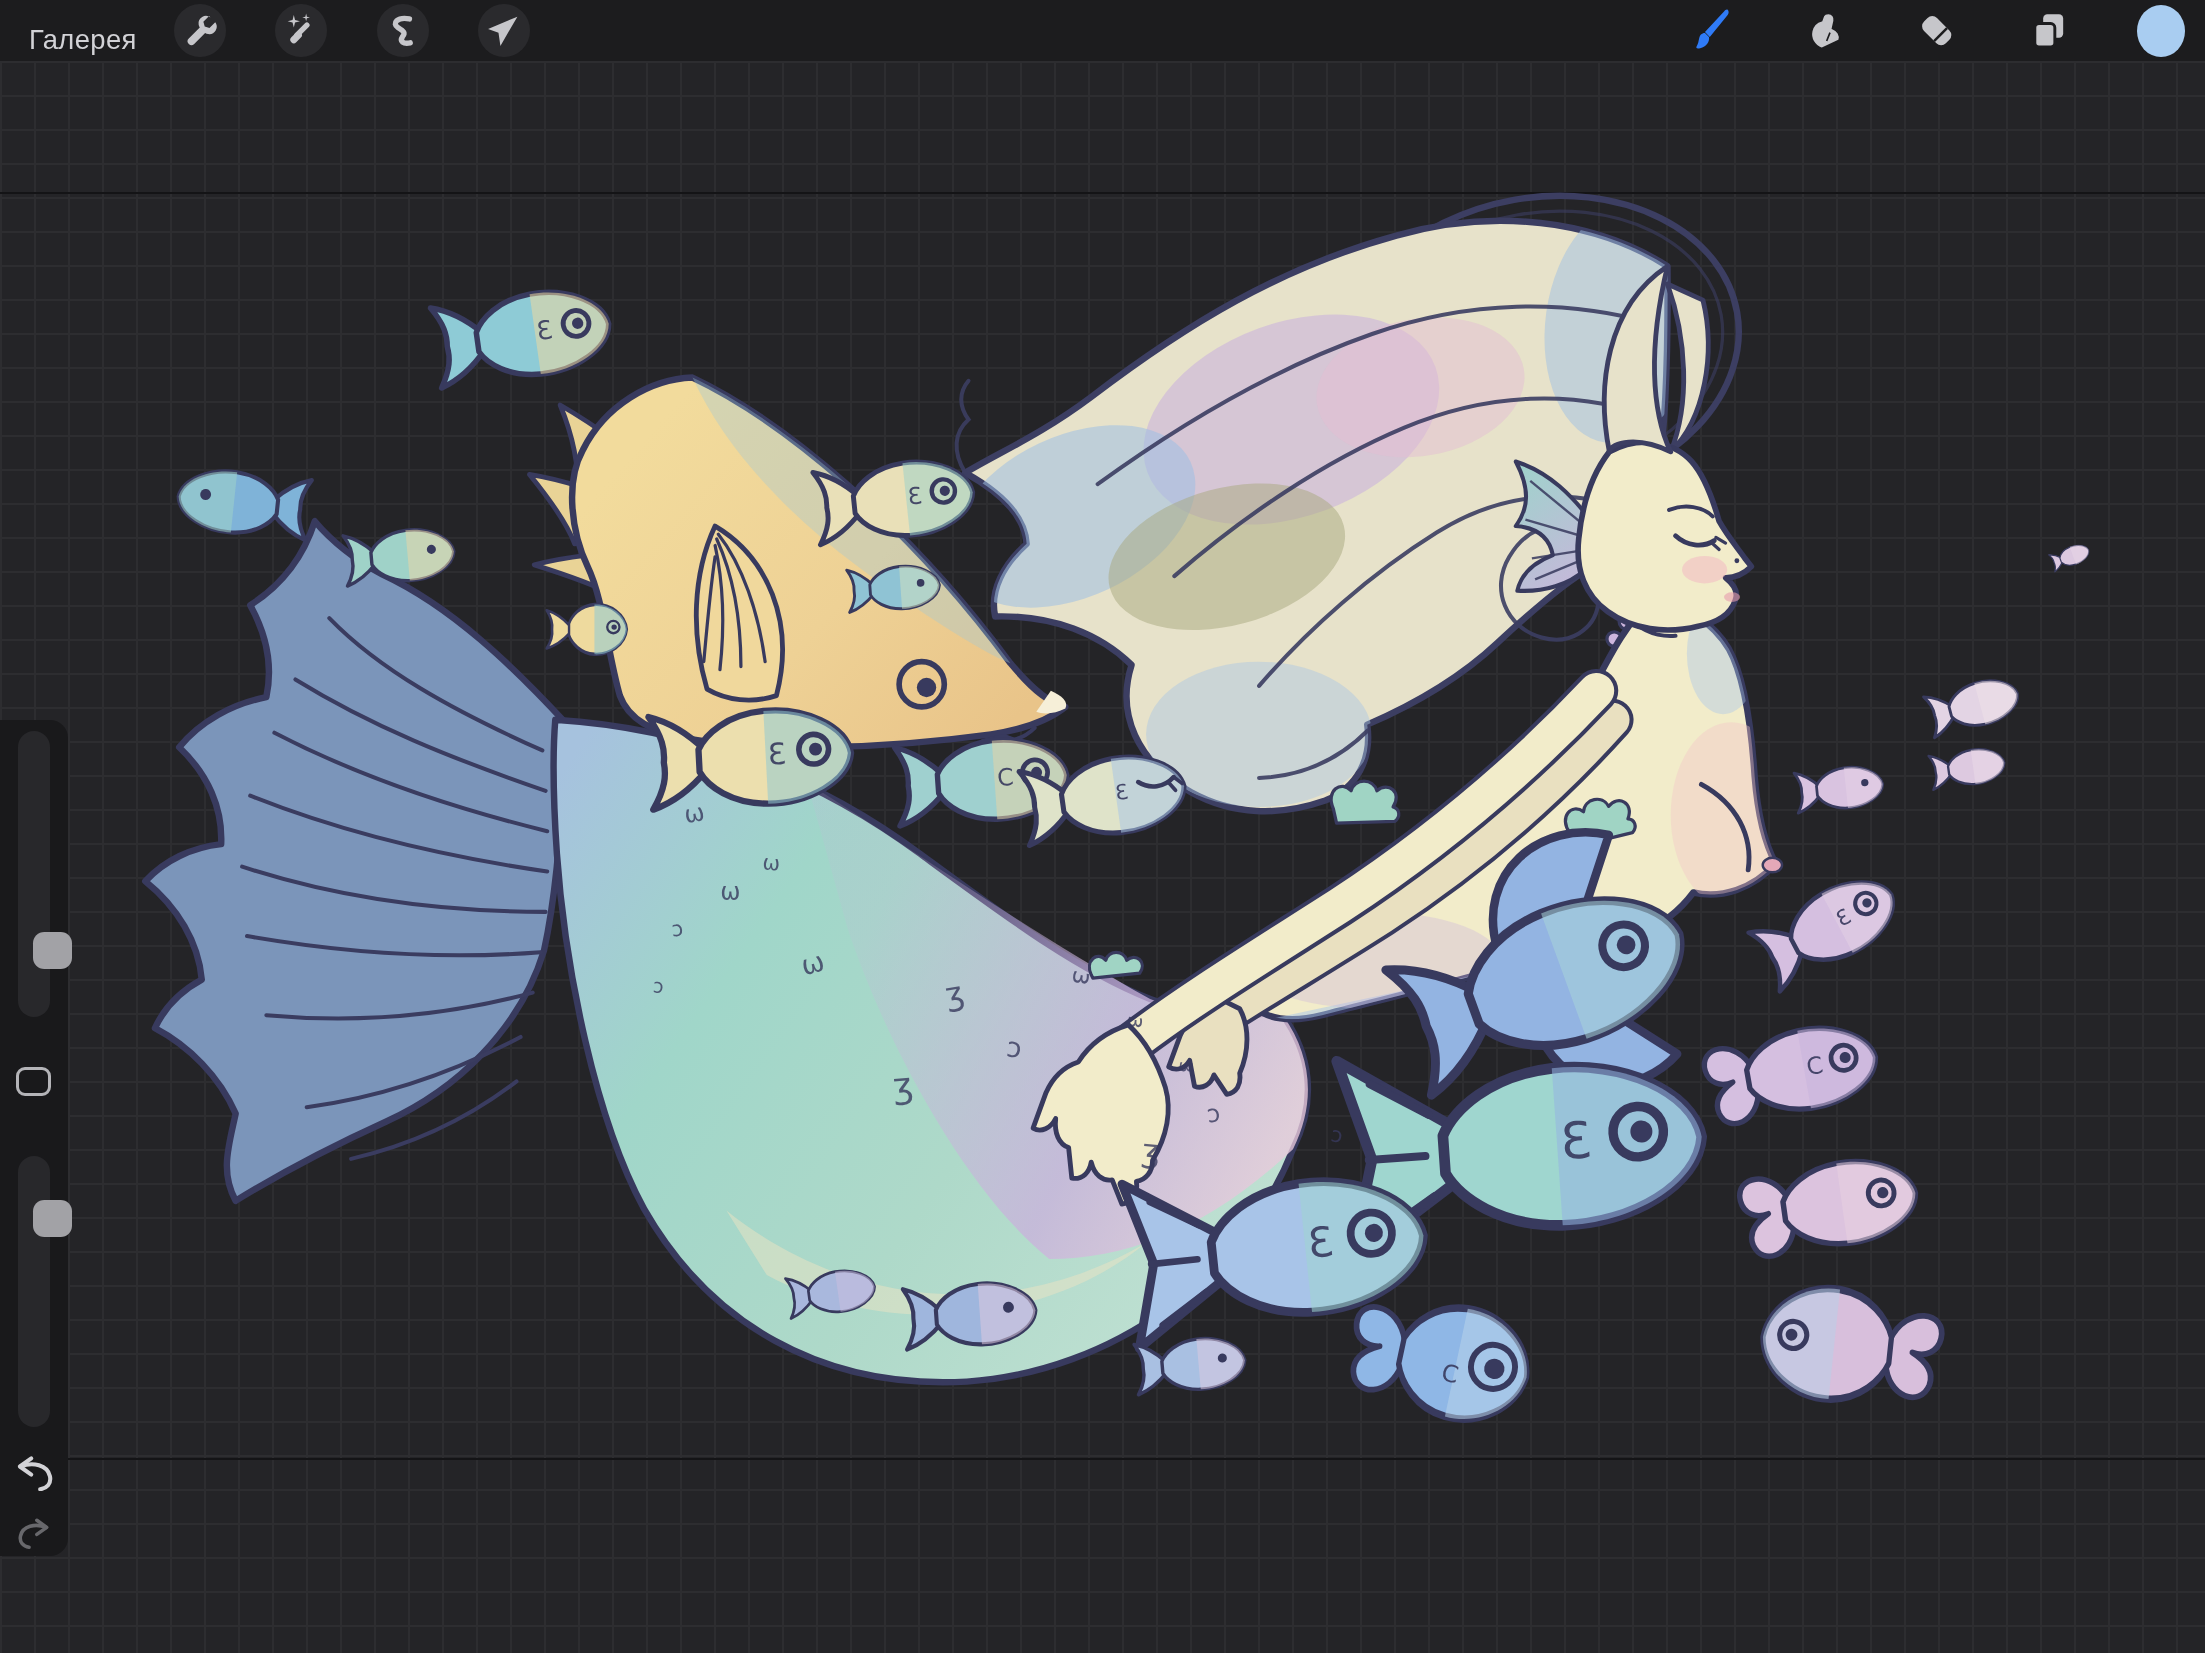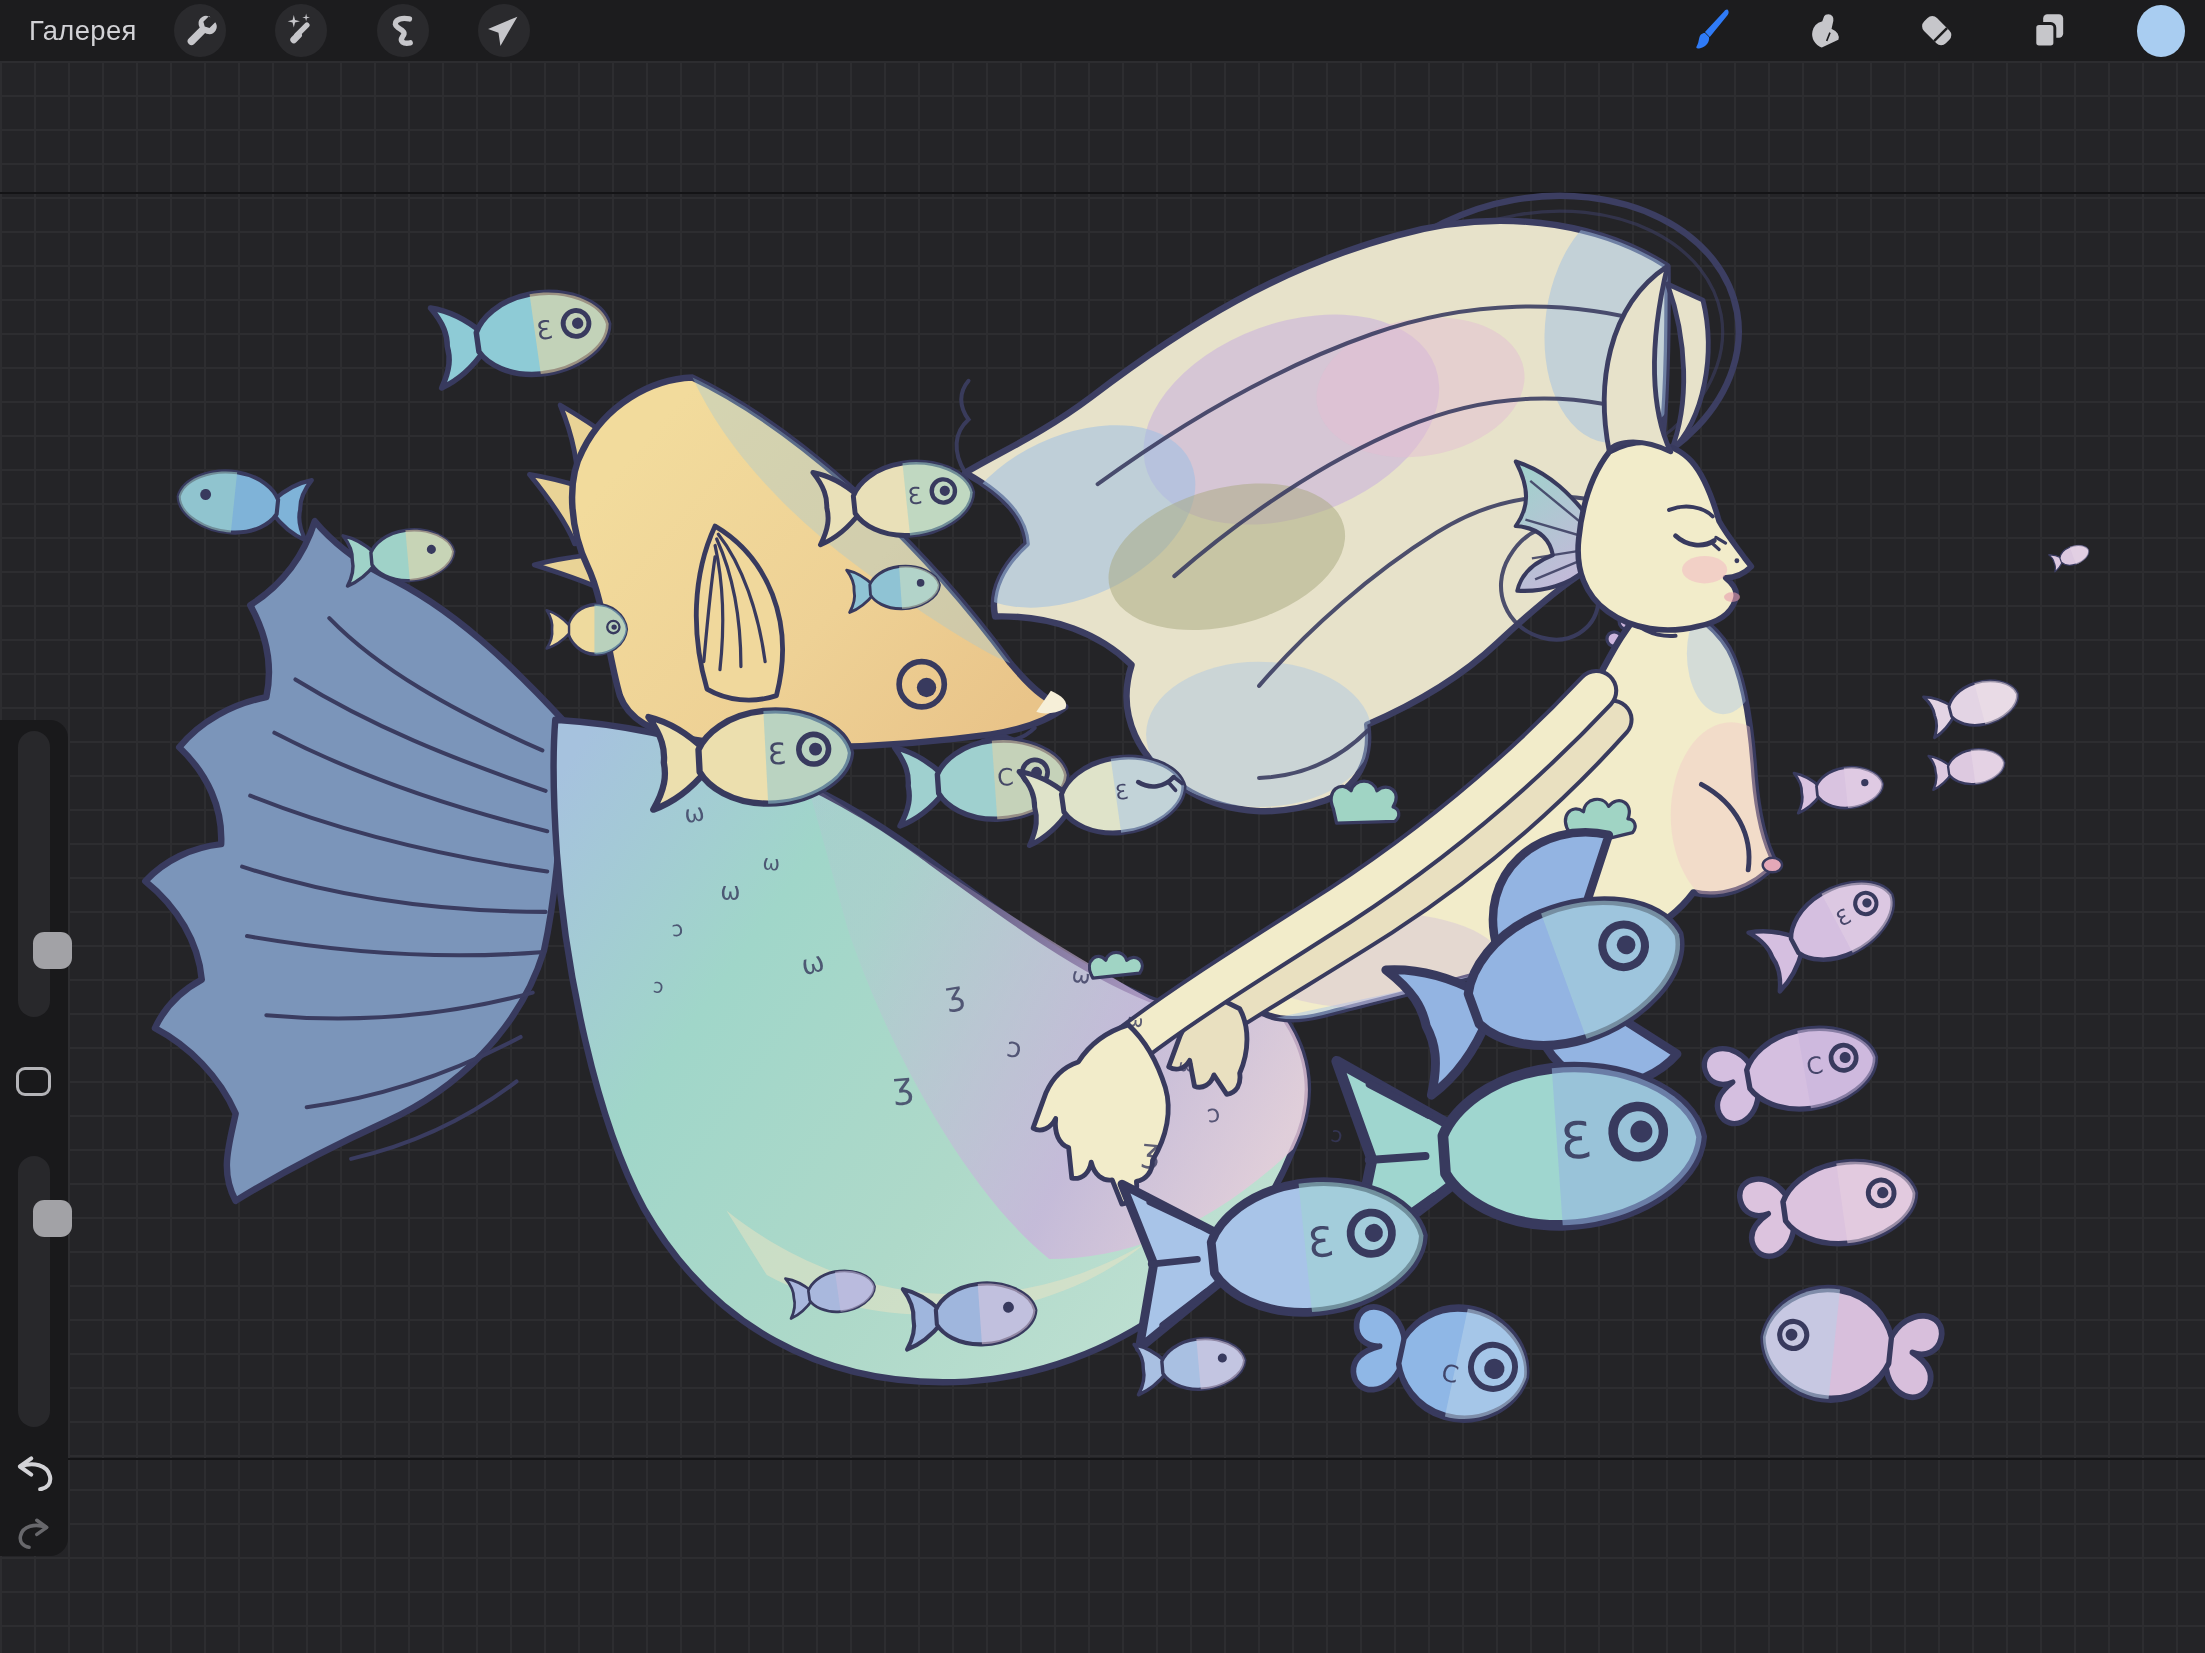--- a/index.html
+++ b/index.html
@@ -1,20 +1,20 @@
 <!DOCTYPE html>
 <html style="font-size:13px"><head>
 <meta charset="utf-8">
 <style>
   html,body{margin:0;padding:0;background:#101012;}
   body{width:2205px;height:1653px;position:relative;overflow:hidden;
        font-family:"Liberation Sans","DejaVu Sans",sans-serif;}
   
   .toolbar{position:absolute;left:0;top:0;width:2205px;height:61px;background:#1c1c1e;z-index:30;}
-  .gallery-label{position:absolute;left:29px;top:0;height:61px;display:flex;align-items:center;
+  .gallery-label{position:absolute;left:29px;top:9px;height:61px;display:flex;align-items:center;
        color:#d2d2d6;font-size:27.4px;letter-spacing:0.4px;}
   .tool-group-left{position:absolute;left:174px;top:4px;width:356px;height:53px;
        display:flex;justify-content:space-between;}
   .tool-group-right{position:absolute;left:1687px;top:4px;width:500px;height:53px;
        display:flex;justify-content:space-between;align-items:center;}
   .tool-btn{width:52px;height:53px;display:flex;align-items:center;justify-content:center;}
   .tool-btn.circled{background:#2a2a2d;border-radius:50%;}
   .tool-btn svg{display:block;}
   .glyph{color:#c6c6ca;}
   .glyph.active{color:#2f7bf7;}

